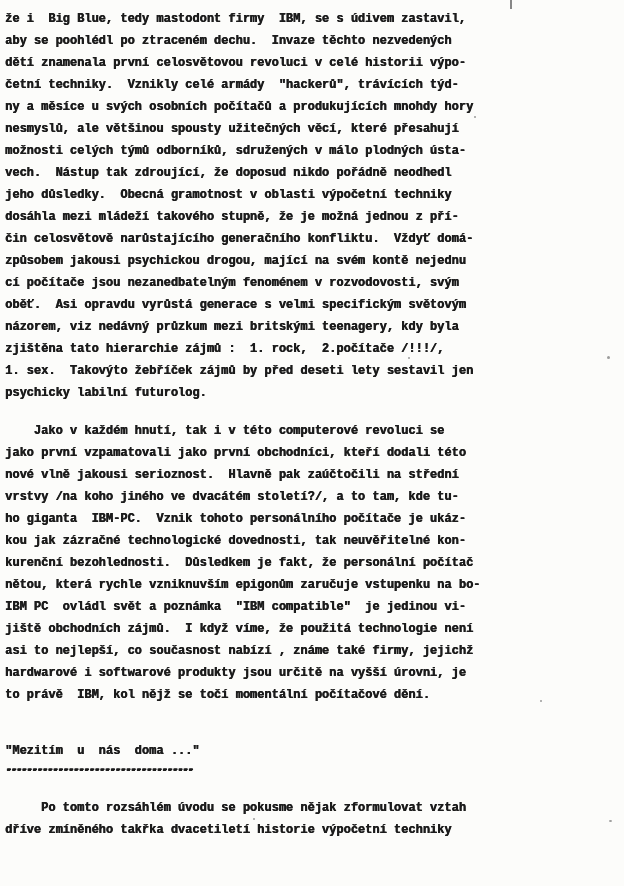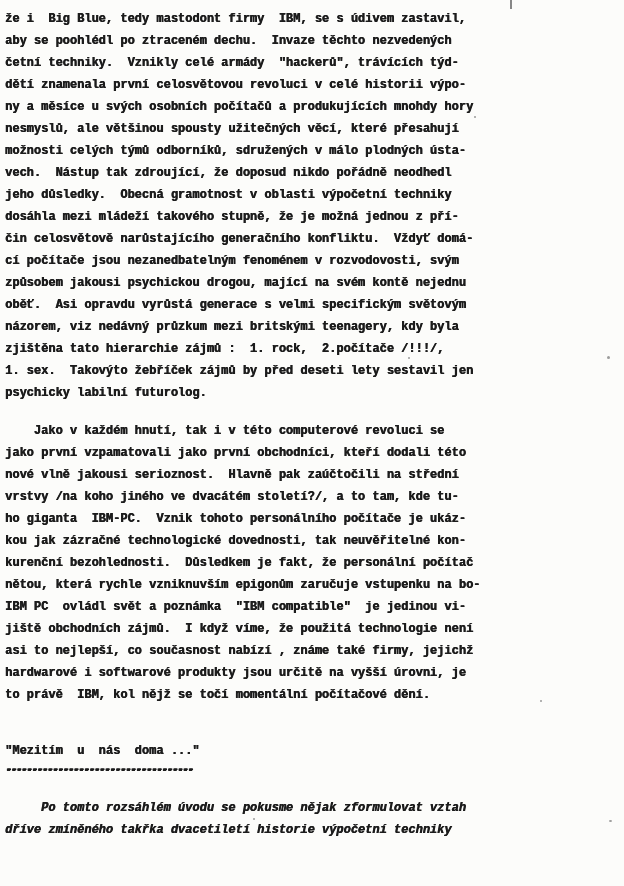--- a/index.html
+++ b/index.html
@@ -25,21 +25,21 @@
     white-space: pre;
     text-shadow: 0.5px 0 0 currentColor, 0 0.3px 0 rgba(20,20,20,0.55);
   }
   .para-2 { margin-top: 16px; }
   .section-heading { margin-top: 34px; }
   .underline-dashes {
     letter-spacing: -2px;
     margin-top: -3px;
     text-shadow: 0.7px 0 0 currentColor, 0 0.5px 0 currentColor;
   }
-  .para-3 { margin-top: 16px; font-style: italic; }
+  .para-3 { margin-top: 16px; }
   .speck {
     position: absolute;
     background: #4c4c4c;
     opacity: 0.55;
     border-radius: 50%;
   }
   .tick {
     position: absolute;
     left: 510px; top: 0;
     width: 2px; height: 9px;
@@ -56,31 +56,31 @@
   <div class="speck" style="left:474px;top:116px;width:2px;height:2px;"></div>
   <div class="speck" style="left:607px;top:356px;width:3px;height:3px;"></div>
   <div class="speck" style="left:408px;top:357px;width:2px;height:2px;"></div>
   <div class="speck" style="left:540px;top:700px;width:2px;height:2px;"></div>
   <div class="speck" style="left:609px;top:820px;width:3px;height:2px;"></div>
   <div class="speck" style="left:253px;top:818px;width:2px;height:2px;"></div>
 
   <div class="para para-1">
     <div class="line">že i  Big Blue, tedy mastodont firmy  IBM, se s údivem zastavil,</div>
     <div class="line">aby se poohlédl po ztraceném dechu.  Invaze těchto nezvedených</div>
+    <div class="line">dětí znamenala první celosvětovou revoluci v celé historii výpo-</div>
     <div class="line">četní techniky.  Vznikly celé armády  "hackerů", trávících týd-</div>
-    <div class="line">dětí znamenala první celosvětovou revoluci v celé historii výpo-</div>
     <div class="line">ny a měsíce u svých osobních počítačů a produkujících mnohdy hory</div>
     <div class="line">nesmyslů, ale většinou spousty užitečných věcí, které přesahují</div>
     <div class="line">možnosti celých týmů odborníků, sdružených v málo plodných ústa-</div>
     <div class="line">vech.  Nástup tak zdroující, že doposud nikdo pořádně neodhedl</div>
     <div class="line">jeho důsledky.  Obecná gramotnost v oblasti výpočetní techniky</div>
     <div class="line">dosáhla mezi mládeží takového stupně, že je možná jednou z pří-</div>
     <div class="line">čin celosvětově narůstajícího generačního konfliktu.  Vždyť domá-</div>
+    <div class="line">způsobem jakousi psychickou drogou, mající na svém kontě nejednu</div>
     <div class="line">cí počítače jsou nezanedbatelným fenoménem v rozvodovosti, svým</div>
-    <div class="line">způsobem jakousi psychickou drogou, mající na svém kontě nejednu</div>
     <div class="line">oběť.  Asi opravdu vyrůstá generace s velmi specifickým světovým</div>
     <div class="line">názorem, viz nedávný průzkum mezi britskými teenagery, kdy byla</div>
     <div class="line">zjištěna tato hierarchie zájmů :  1. rock,  2.počítače /!!!/,</div>
     <div class="line">1. sex.  Takovýto žebříček zájmů by před deseti lety sestavil jen</div>
     <div class="line">psychicky labilní futurolog.</div>
   </div>
 
   <div class="para para-2">
     <div class="line">    Jako v každém hnutí, tak i v této computerové revoluci se</div>
     <div class="line">jako první vzpamatovali jako první obchodníci, kteří dodali této</div>

